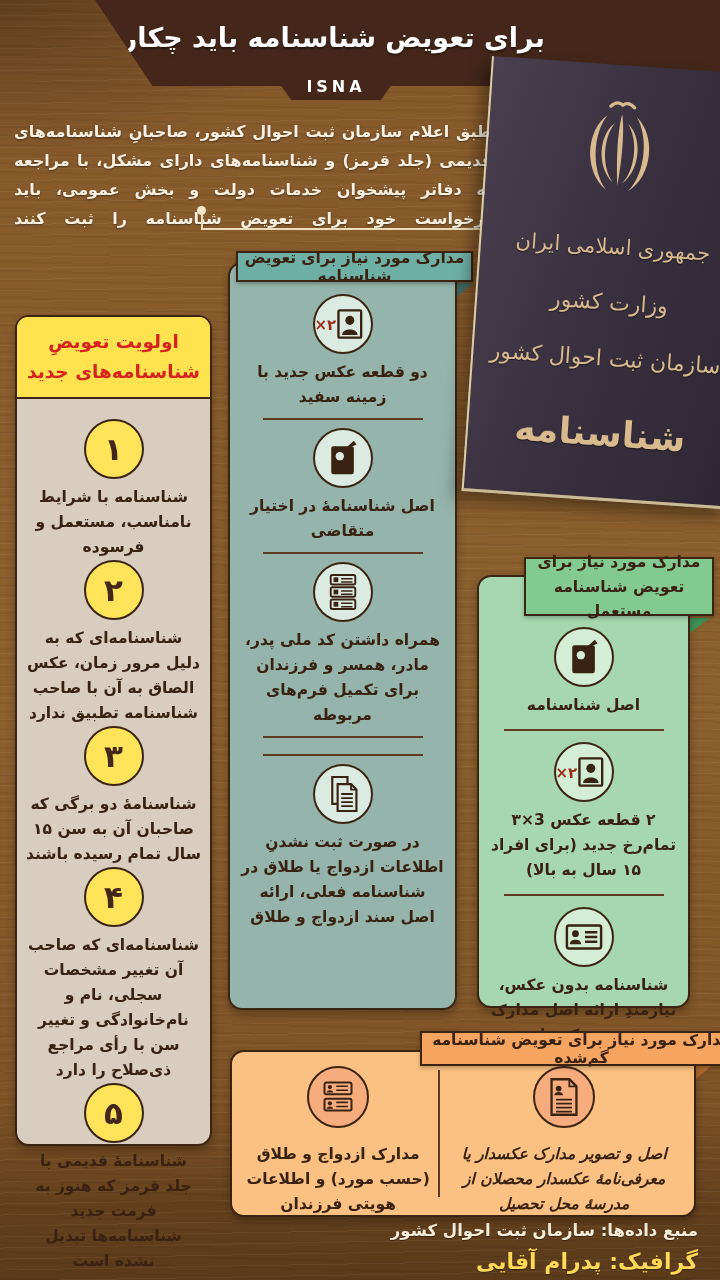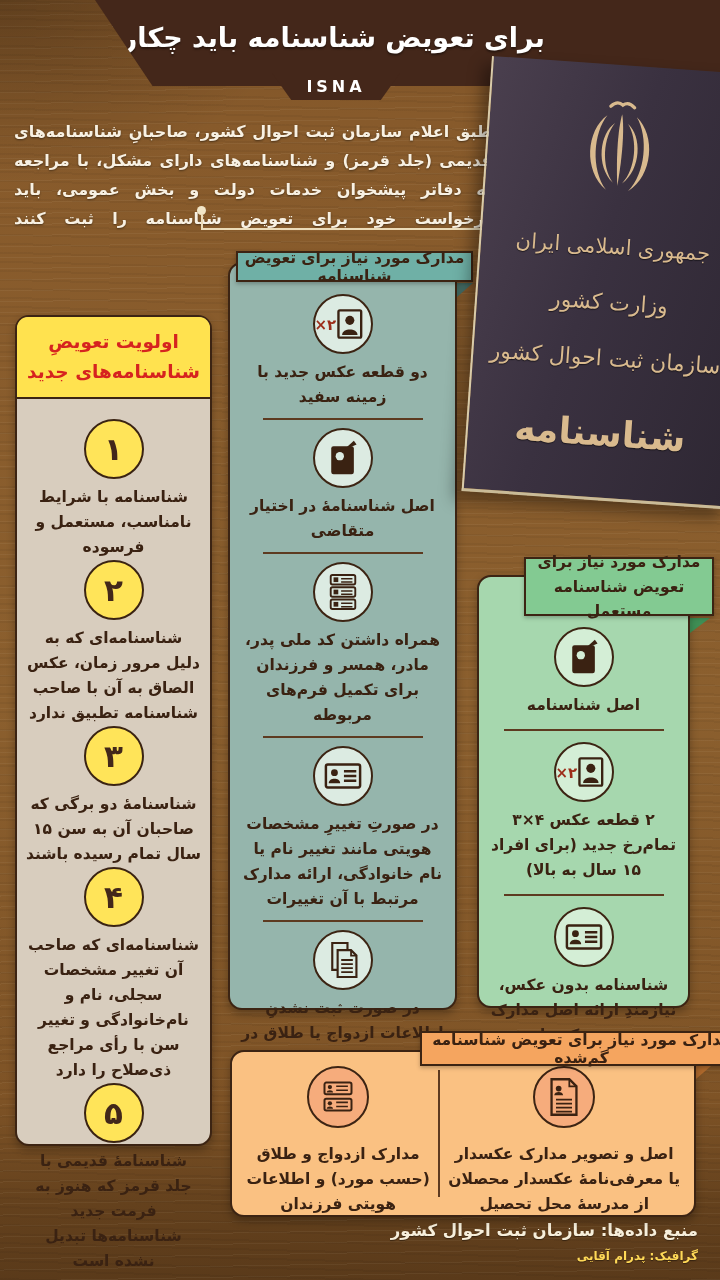--- a/index.html
+++ b/index.html
@@ -105,28 +105,28 @@
   .green .hole{fill:#d4eed6;}
   .green .divider{margin:11px 0;}
 
   
   .orange-panel{left:230px;top:1050px;width:466px;height:167px;background:#fac182;
     display:flex;flex-direction:row;align-items:stretch;padding:14px 6px;box-sizing:border-box;}
   .orange-header{left:420px;top:1031px;width:323px;height:35px;background:#f5a55f;}
   .orange-fold{left:696px;top:1066px;width:15px;height:13px;background:#b06a2d;}
   .orange .icon-circle{background:#f6ac7c;width:58px;height:58px;}
   .o-item{flex:1;display:flex;flex-direction:column;align-items:center;gap:14px;padding:0 6px;}
-  .o-item.wide{flex:1.25;}
+  .o-item.wide{flex:1.25;font-style:italic;}
   .o-divider{width:2px;background:#5d3a20;margin:4px 0;}
 
   
   .footer-source{position:absolute;right:22px;top:1221px;color:#f7efdb;
     font-size:16.5px;font-weight:bold;z-index:2;text-shadow:0 1px 1px rgba(0,0,0,.4);margin-left:44px;}
   .footer-credit{position:absolute;right:22px;top:1249px;color:#ffd957;
-    font-size:12px;font-weight:bold;z-index:2;text-shadow:0 1px 1px rgba(0,0,0,.4);}
+    font-size:22px;font-weight:bold;z-index:2;text-shadow:0 1px 1px rgba(0,0,0,.4);}
 
   .ic{color:#3a2212;}
 </style>
 </head>
 <body>
 
 <div class="stage">
 
   <div class="banner">
     <div class="title">برای تعویض شناسنامه باید چکار کنیم؟</div>
@@ -223,31 +223,20 @@
                 <rect x="8" y="30.5" width="5" height="5"></rect>
             </g>
             <g stroke="currentColor" stroke-width="1.6">
               <path d="M16 6 H28 M16 9.5 H28 M16 19 H28 M16 22.5 H28 M16 32 H28 M16 35.5 H28"></path>
             </g>
           </svg>
         </div>
         <div class="item-text">همراه داشتن کد ملی پدر، مادر، همسر و فرزندان برای تکمیل فرم‌های مربوطه</div>
       </div>
       <div class="divider"></div>
-      <div class="item">
-        <div class="icon-circle">
-          <svg class="ic" width="38" height="28" viewBox="0 0 40 28">
-            <rect x="2" y="2" width="36" height="24" rx="2" fill="none" stroke="currentColor" stroke-width="2.6"></rect>
-            <circle cx="11" cy="10.5" r="3.6" fill="currentColor"></circle>
-            <path d="M5 21.5 C5 15.5 17 15.5 17 21.5 Z" fill="currentColor"></path>
-            <path d="M21 9 H34 M21 14 H34 M21 19 H34" stroke="currentColor" stroke-width="2.4"></path>
-          </svg>
-        </div>
-        <div class="item-text">در صورتِ تغییرِ مشخصات هویتی مانند تغییر نام یا نام خانوادگی، ارائه مدارک مرتبط با آن تغییرات</div>
-      </div>
       <div class="divider"></div>
       <div class="item">
         <div class="icon-circle">
           <svg class="ic" width="34" height="38" viewBox="0 0 38 42">
             <path d="M7 2 H24 V32 H7 Z" fill="none" stroke="currentColor" stroke-width="2.4"></path>
             <path class="page-front" d="M13 10 H28 L34 16 V40 H13 Z" stroke="currentColor" stroke-width="2.4"></path>
             <path d="M28 10 V16 H34" fill="none" stroke="currentColor" stroke-width="2"></path>
             <path d="M17 21 H30 M17 25.5 H30 M17 30 H30 M17 34.5 H30" stroke="currentColor" stroke-width="2"></path>
           </svg>
         </div>
@@ -273,21 +262,21 @@
       <div class="divider"></div>
       <div class="item">
         <div class="icon-circle">
           <span class="x2-badge">×۲</span>
           <svg class="ic" width="40" height="34" viewBox="0 0 44 34">
             <rect x="17" y="2" width="25" height="30" rx="1.5" fill="none" stroke="currentColor" stroke-width="2.6"></rect>
             <circle cx="29.5" cy="13" r="5" fill="currentColor"></circle>
             <path d="M21 29 C21 21 38 21 38 29 Z" fill="currentColor"></path>
           </svg>
         </div>
-        <div class="item-text">۲ قطعه عکس ۴×۳ تمام‌رخ جدید (برای افراد ۱۵ سال به بالا)</div>
+        <div class="item-text">۲ قطعه عکس 3×۳ تمام‌رخ جدید (برای افراد ۱۵ سال به بالا)</div>
       </div>
       <div class="divider"></div>
       <div class="item">
         <div class="icon-circle">
           <svg class="ic" width="38" height="28" viewBox="0 0 40 28">
             <rect x="2" y="2" width="36" height="24" rx="2" fill="none" stroke="currentColor" stroke-width="2.6"></rect>
             <circle cx="11" cy="10.5" r="3.6" fill="currentColor"></circle>
             <path d="M5 21.5 C5 15.5 17 15.5 17 21.5 Z" fill="currentColor"></path>
             <path d="M21 9 H34 M21 14 H34 M21 19 H34" stroke="currentColor" stroke-width="2.4"></path>
           </svg>

